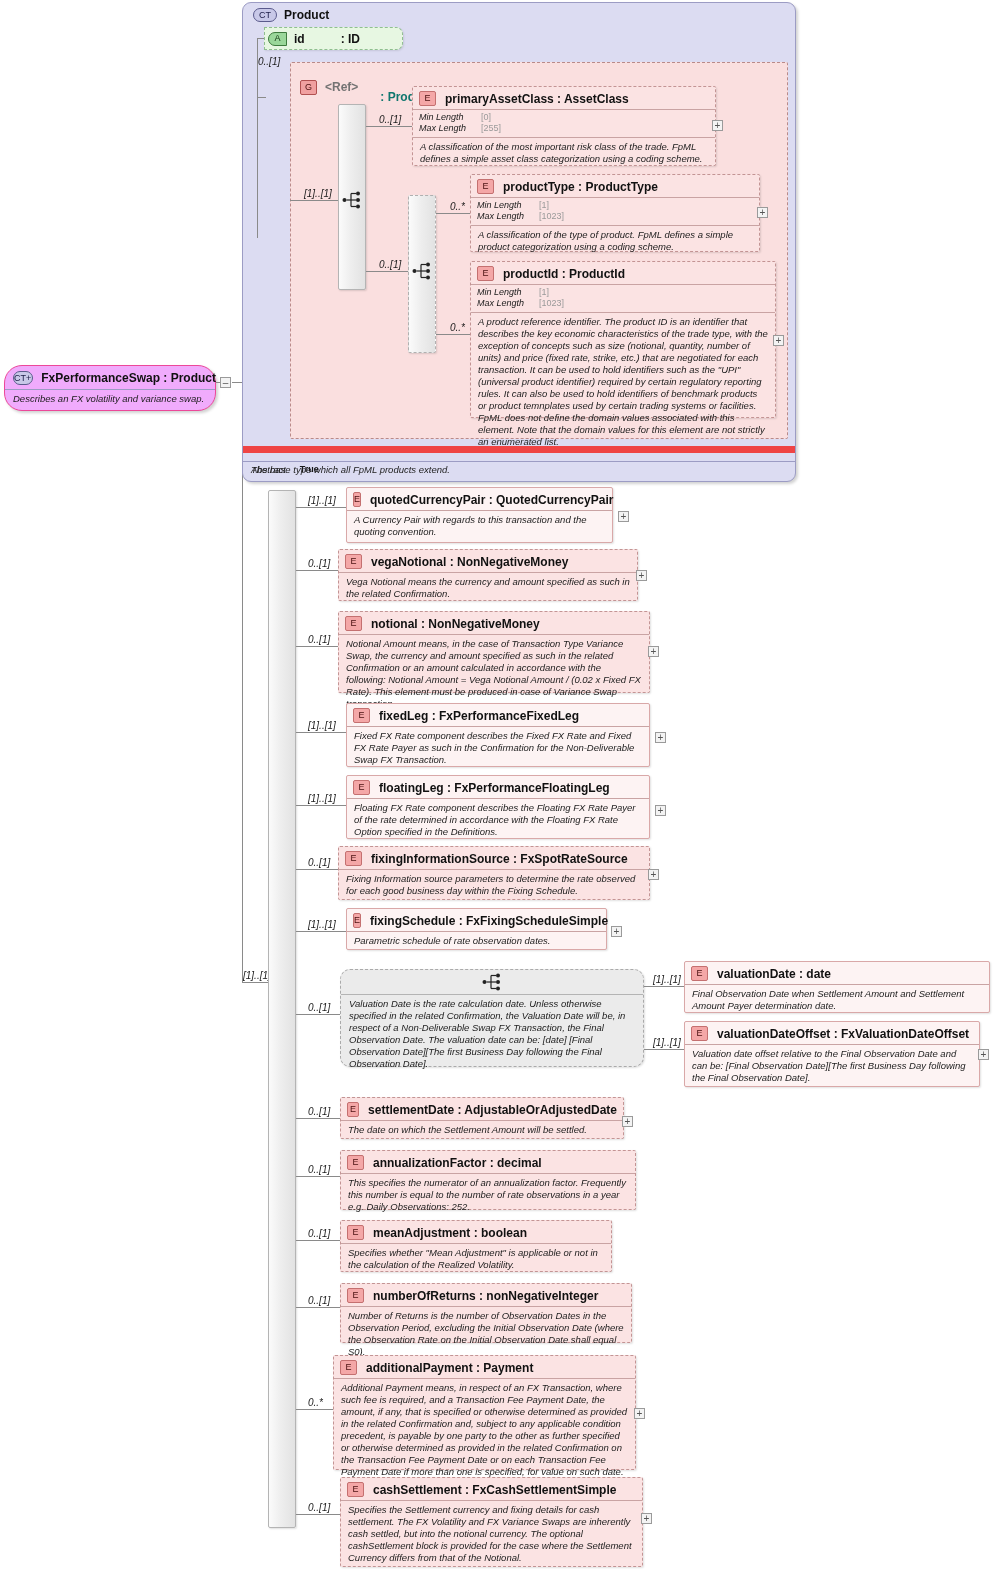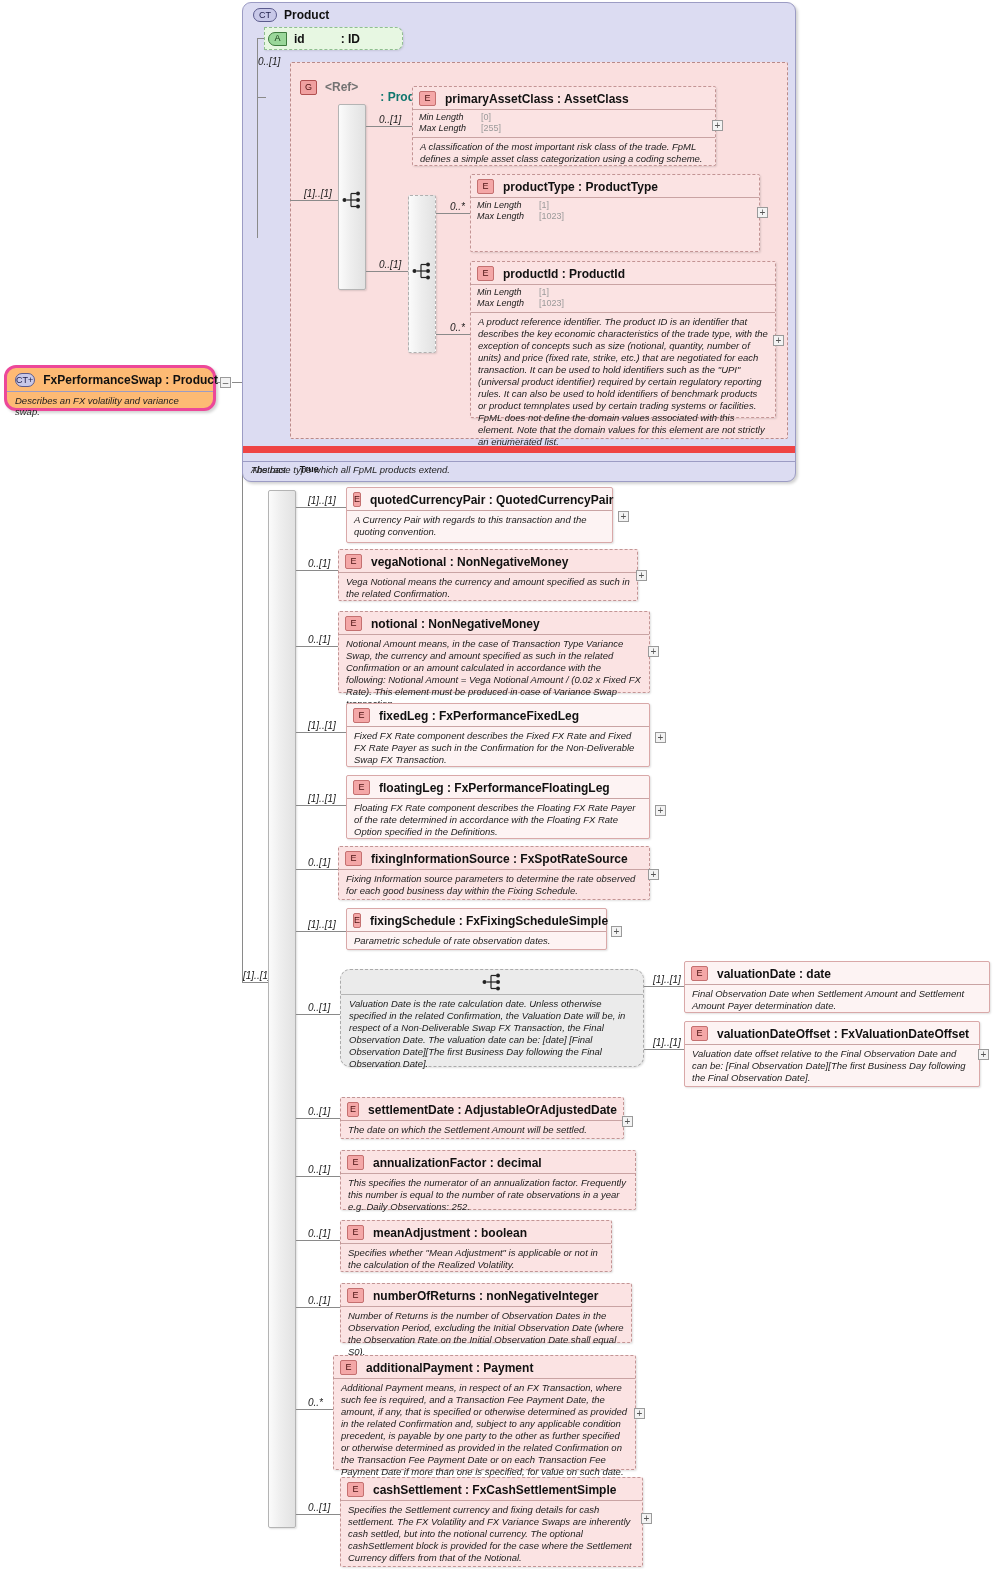--- a/index.html
+++ b/index.html
@@ -163,23 +163,23 @@
     box-shadow: 1px 1px 2px rgba(0,0,0,0.13);
   }
   .rail.dashed { border: 1px dashed #b0b0b0; }
 
   
   .seqicon { position: absolute; width: 22px; height: 20px; }
 
   
   .root-box {
     position: absolute;
-    background: #fdba74;
-    border: 3px solid #ec4899;
-    border-radius: 12px;
+    background: #f0abfc;
+    border: 1px solid #ec4899;
+    border-radius: 18px;
     box-shadow: 2px 2px 3px rgba(0,0,0,0.18);
   }
   .root-head { display: flex; align-items: center; gap: 8px; padding: 5px 8px 4px 8px; }
   .root-head .rname { font-size: 12px; font-weight: bold; color: #111; white-space: nowrap; }
   .root-doc {
     border-top: 1px solid #9c9cc4;
     padding: 3px 8px 4px 8px;
     font-size: 9.5px; font-style: italic; color: #1c1c1c;
   }
 
@@ -325,20 +325,21 @@
     <div class="el-facets">
       <div class="facet-row">
         <span class="facet-name">Min Length</span>
         <span class="facet-val">[1]</span>
       </div>
       <div class="facet-row">
         <span class="facet-name">Max Length</span>
         <span class="facet-val">[1023]</span>
       </div>
     </div>
+    <div class="el-doc">A classification of the type of product. FpML defines a simple product categorization using a coding scheme.</div>
   </div>
   <div class="expander" style="left:757px; top:207px;">+</div>
 
   <div class="hline" style="left:436px; top:334px; width:36px;"></div>
   <div class="card" style="left:450px; top:322px;">0..*</div>
   <div class="el-box opt" style="left:470px; top:261px; width:306px; height:157px;">
     <div class="el-head">
       <span class="badge badge-e">E</span>
       <span class="ename">productId : ProductId</span>
     </div>

